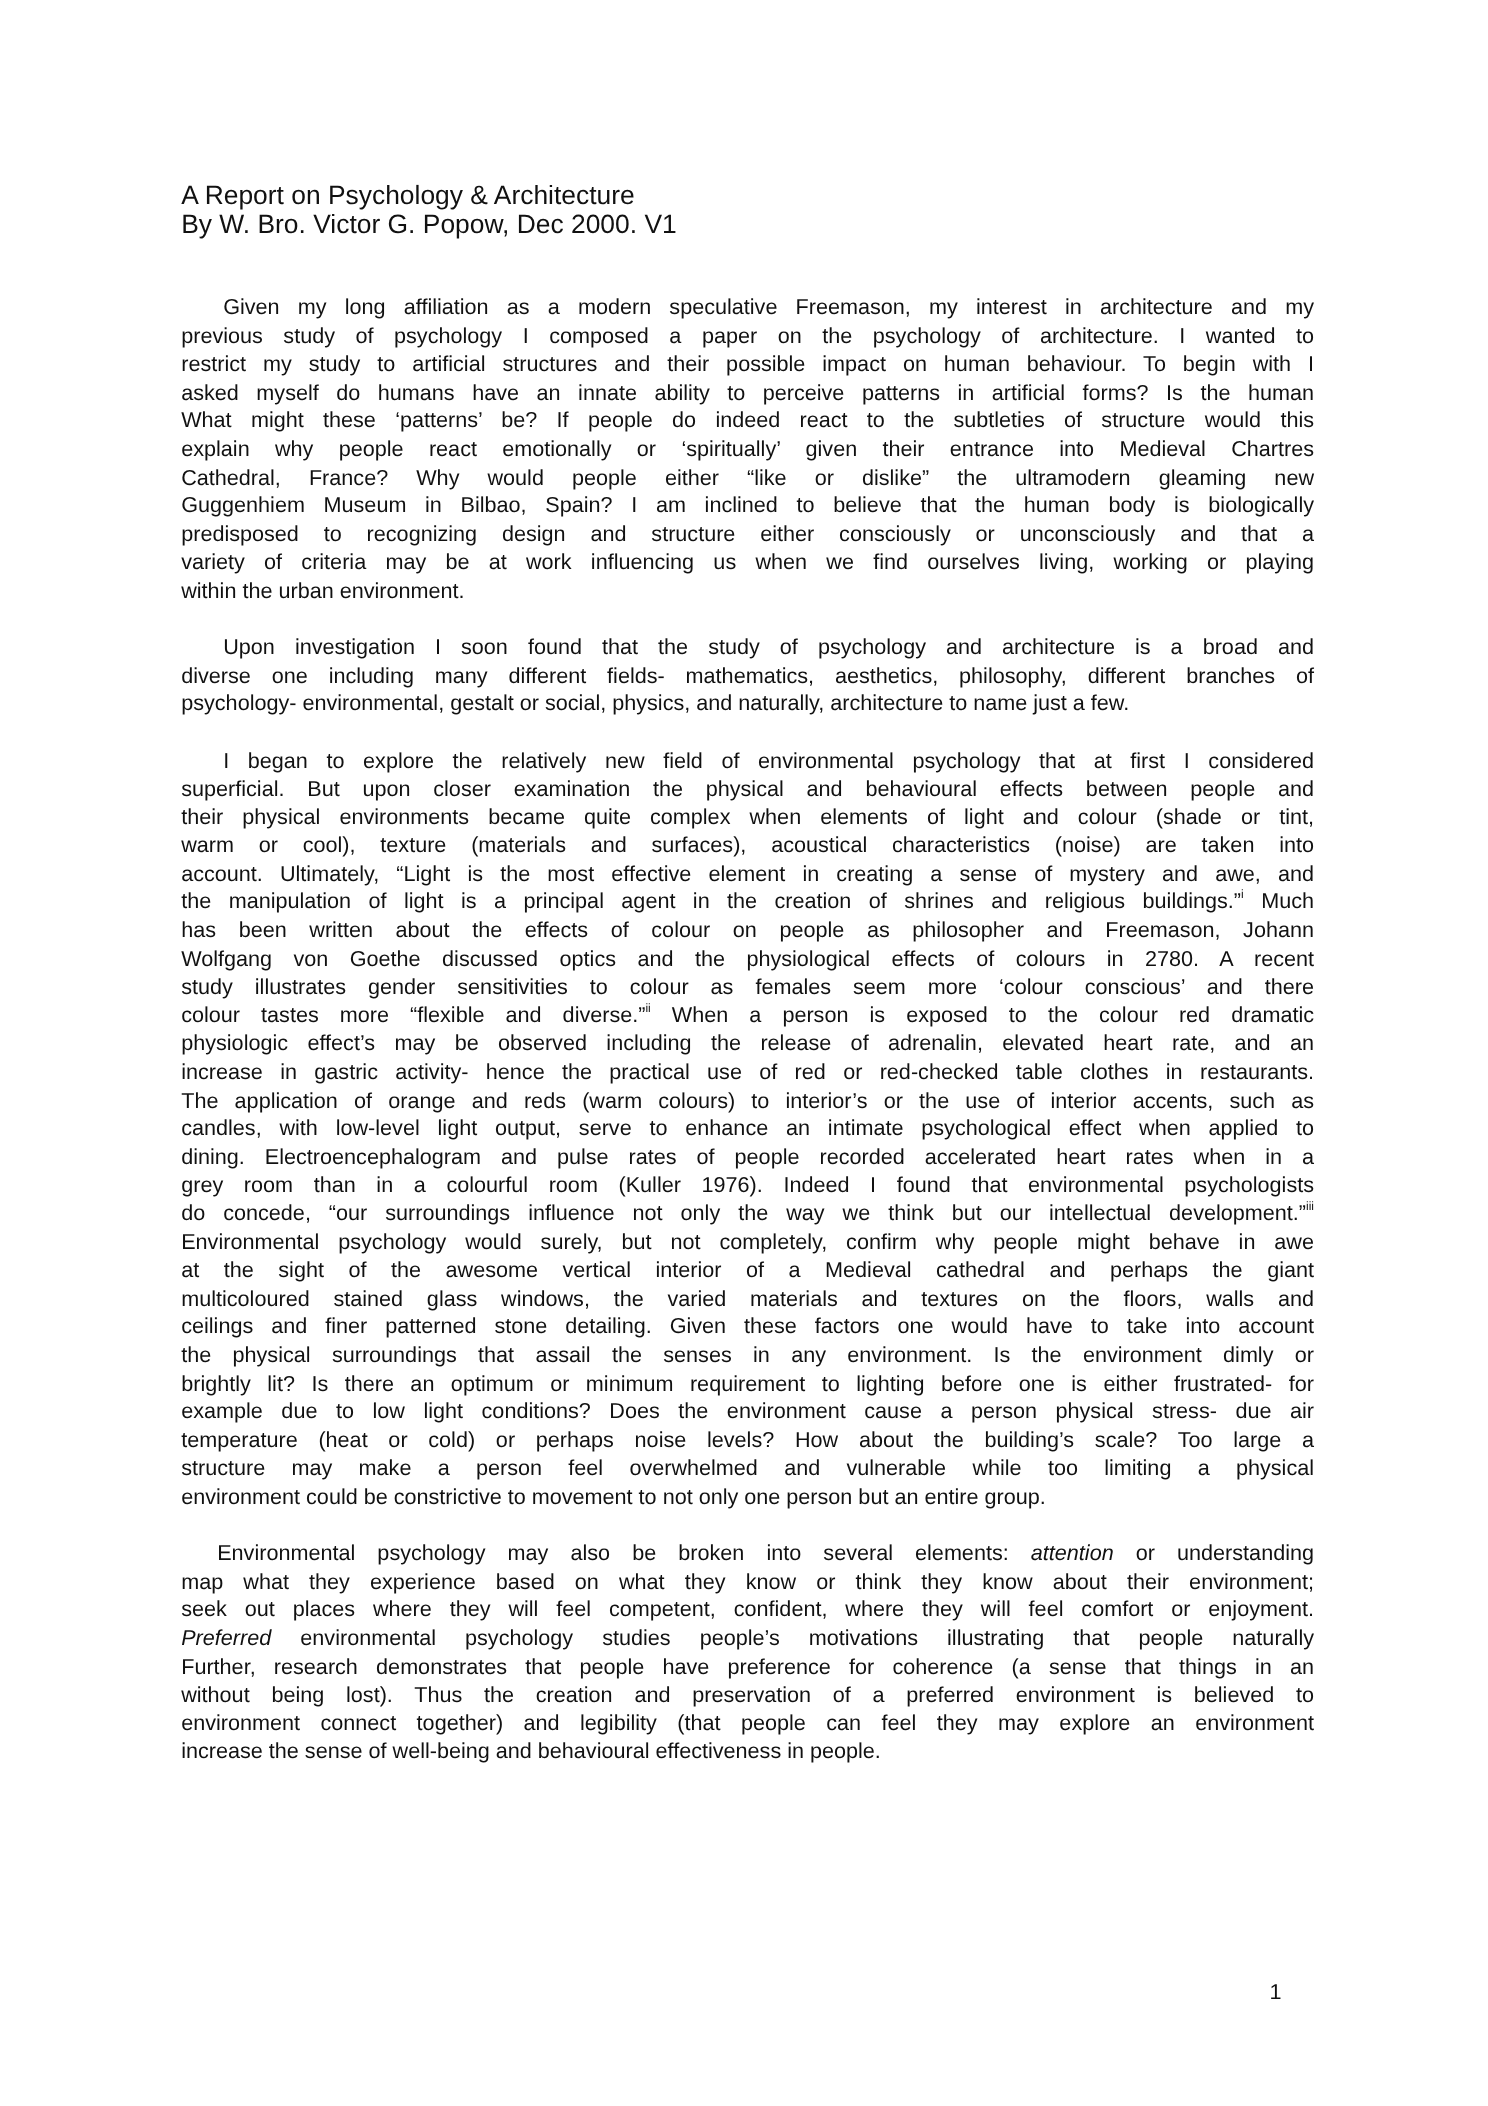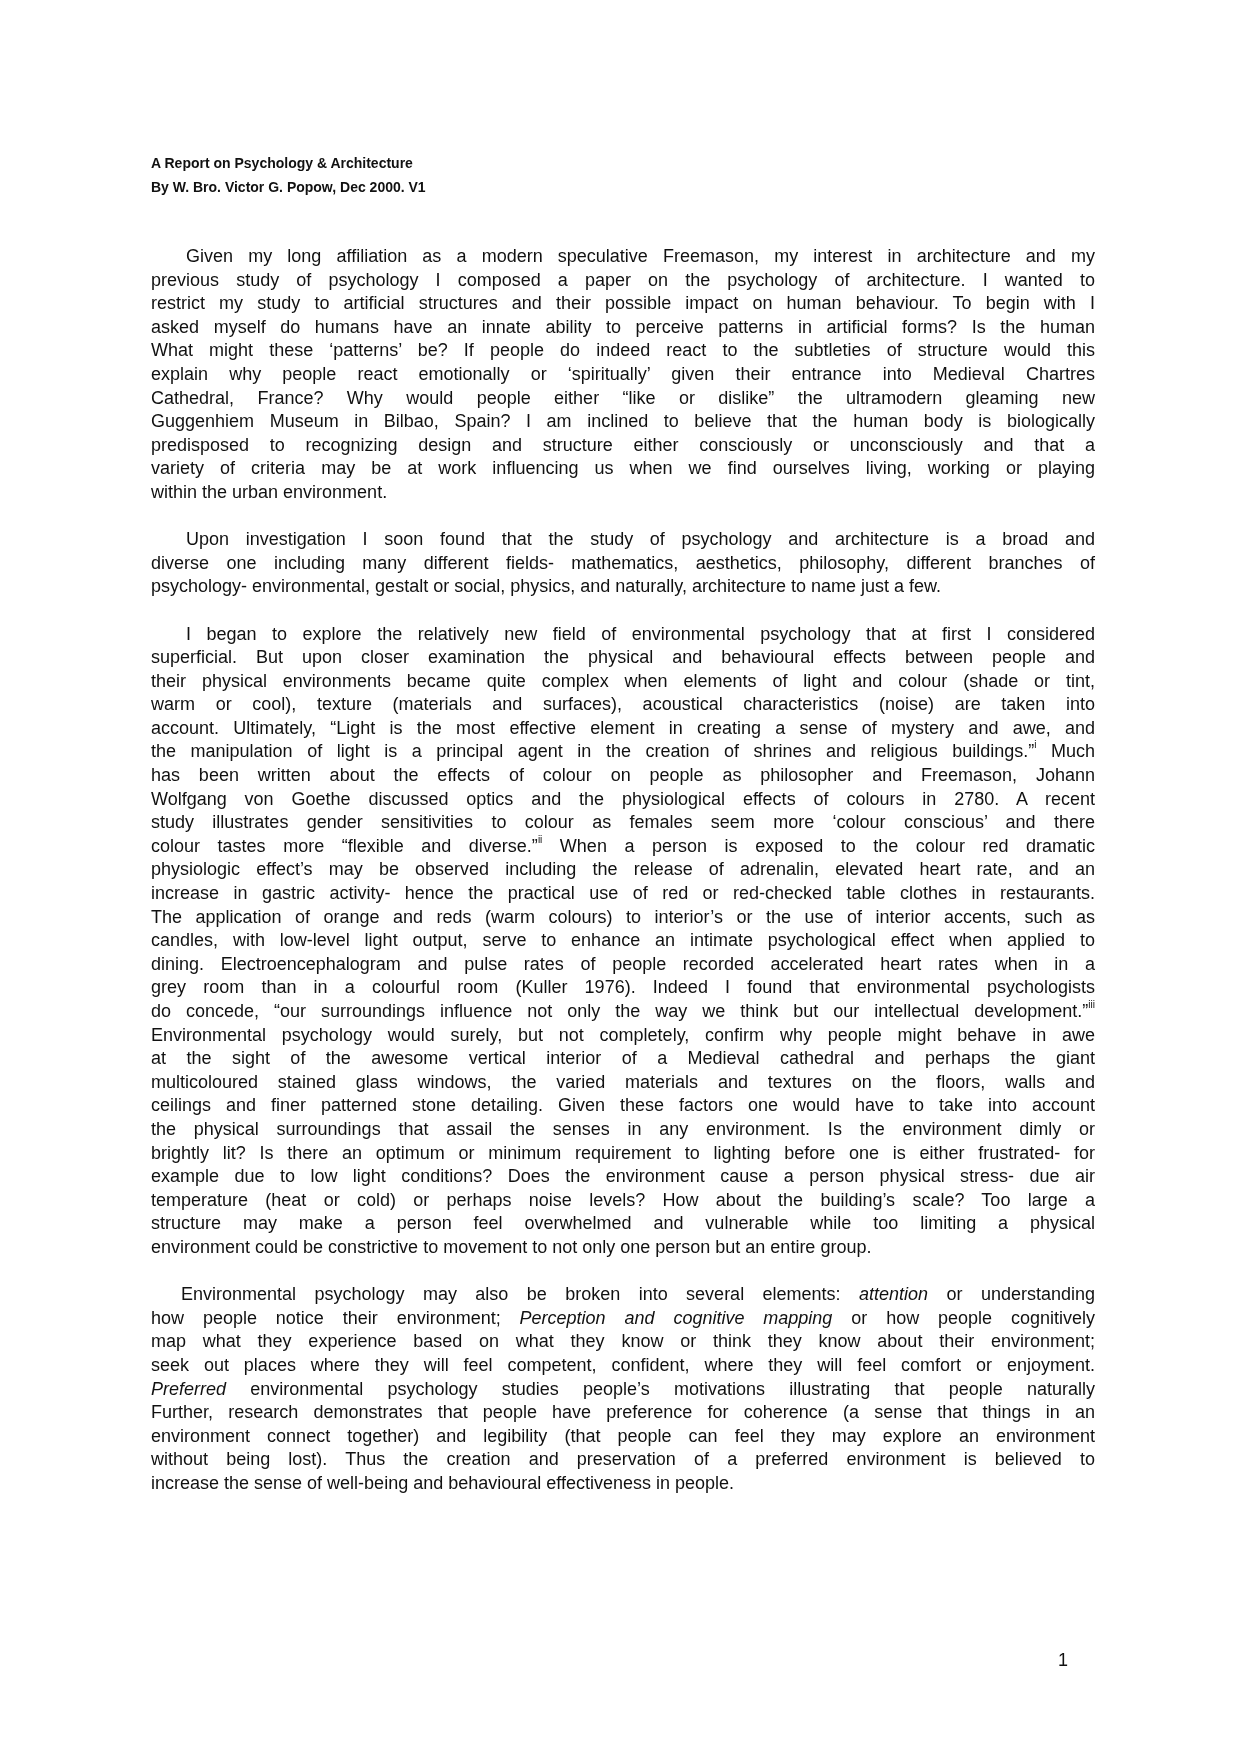--- a/index.html
+++ b/index.html
@@ -1,19 +1,19 @@
 <!DOCTYPE html>
 <html><head>
 <meta charset="utf-8">
 <style>
   html,body{margin:0;padding:0;background:#ffffff;}
   body{width:1240px;height:1755px;position:relative;overflow:hidden;
        font-family:"Liberation Sans",sans-serif;color:#111;}
   .page{position:absolute;left:0;top:0;width:1240px;height:1755px;background:#fff;}
-  .title-block{position:absolute;left:151px;top:151px;font-weight:bold;font-size:14px;line-height:24px;}
+  .title-block{position:absolute;left:151px;top:151px;font-weight:normal;font-size:22px;line-height:24px;}
   .body{position:absolute;left:151px;top:245px;width:944px;font-size:18px;}
   .para{margin:0 0 23.6px 0;}
   .line{display:block;height:23.6px;line-height:23.6px;text-align:justify;text-align-last:justify;white-space:nowrap;overflow:visible;}
   .line.last{text-align-last:left;}
   .line span{white-space:normal;}
   .ind{padding-left:35px;}
   .ind2{padding-left:30px;}
   sup{font-size:10px;line-height:0;vertical-align:9px;}
   .pnum{position:absolute;left:1058px;top:1650px;font-size:18px;}
 </style>
@@ -69,25 +69,24 @@
         <div class="line"><span>ceilings and finer patterned stone detailing.  Given these factors one would have to take into account</span></div>
         <div class="line"><span>the physical surroundings that assail the senses in any environment.  Is the environment dimly or</span></div>
         <div class="line"><span>brightly lit?  Is there an optimum or minimum requirement to lighting before one is either frustrated- for</span></div>
         <div class="line"><span>example due to low light conditions?  Does the environment cause a person physical stress- due air</span></div>
         <div class="line"><span>temperature (heat or cold) or perhaps noise levels?  How about the building’s scale?  Too large a</span></div>
         <div class="line"><span>structure may make a person feel overwhelmed and vulnerable while too limiting a physical</span></div>
         <div class="line last"><span>environment could be constrictive to movement to not only one person but an entire group.</span></div>
       </div>
       <div class="para">
         <div class="line ind2"><span>Environmental psychology may also be broken into several elements: <em>attention</em> or understanding</span></div>
-        <div class="line"><span>how people notice their environment; <em>Perception and cognitive mapping</em> or how people cognitively</span></div>
         <div class="line"><span>map what they experience based on what they know or think they know about their environment;</span></div>
         <div class="line"><span>seek out places where they will feel competent, confident, where they will feel comfort or enjoyment.</span></div>
         <div class="line"><span><em>Preferred</em> environmental psychology studies people’s motivations illustrating that people naturally</span></div>
         <div class="line"><span>Further, research demonstrates that people have preference for coherence (a sense that things in an</span></div>
+        <div class="line"><span>without being lost).  Thus the creation and preservation of a preferred environment is believed to</span></div>
         <div class="line"><span>environment connect together) and legibility (that people can feel they may explore an environment</span></div>
-        <div class="line"><span>without being lost).  Thus the creation and preservation of a preferred environment is believed to</span></div>
         <div class="line last"><span>increase the sense of well-being and behavioural effectiveness in people.</span></div>
       </div>
     </div>
 
   <div class="pnum">1</div>
 </div>
 
 </body></html>

